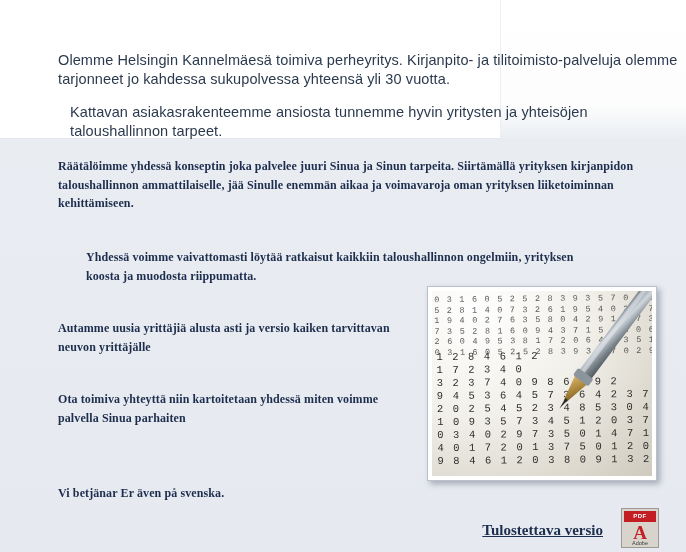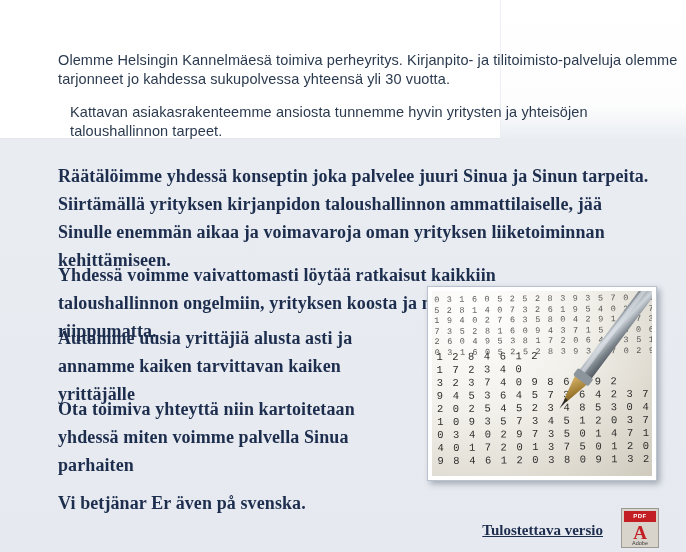--- a/index.html
+++ b/index.html
@@ -50,26 +50,26 @@
   #intro-1 { top: 36px; }
   #intro-2 { top: 88px; width: 600px; margin-left: 12px; }
 
   
   .body-par {
     position: absolute;
     left: 58px;
     color: #1d2d4d;
     font-family: "Liberation Serif", serif;
     font-weight: bold;
-    font-size: 18px;
+    font-size: 12px;
     line-height: 1.55;
     letter-spacing: .1px;
   }
   #par-1 { top: 145px; width: 600px; }
-  #par-2 { top: 244px; width: 520px; }
+  #par-2 { top: 236px; width: 520px; margin-left: 28px; }
   #par-3 { top: 307px; width: 360px; }
   #par-4 { top: 378px; width: 360px; }
   #par-5 { top: 472px; width: 360px; }
 
   
   #photo-wrap {
     position: absolute;
     left: 427px;
     top: 286px;
     width: 228px;
@@ -187,21 +187,21 @@
 <div id="page">
   <div id="top-wash"></div>
 
   <div class="content">
 
     <p class="intro" id="intro-1">Olemme Helsingin Kannelmäesä toimiva perheyritys. Kirjanpito- ja tilitoimisto-palveluja olemme tarjonneet jo kahdessa sukupolvessa yhteensä yli 30 vuotta.</p>
     <p class="intro" id="intro-2">Kattavan asiakasrakenteemme ansiosta tunnemme hyvin yritysten ja yhteisöjen taloushallinnon tarpeet.</p>
 
     <p class="body-par" id="par-1">Räätälöimme yhdessä konseptin joka palvelee juuri Sinua ja Sinun tarpeita. Siirtämällä yrityksen kirjanpidon taloushallinnon ammattilaiselle, jää Sinulle enemmän aikaa ja voimavaroja oman yrityksen liiketoiminnan kehittämiseen.</p>
     <p class="body-par" id="par-2">Yhdessä voimme vaivattomasti löytää ratkaisut kaikkiin taloushallinnon ongelmiin, yrityksen koosta ja muodosta riippumatta.</p>
-    <p class="body-par" id="par-3">Autamme uusia yrittäjiä alusta asti ja annamme kaiken tarvittavan kaiken yrittäjälle</p>
+    <p class="body-par" id="par-3">Autamme uusia yrittäjiä alusta asti ja versio kaiken tarvittavan neuvon yrittäjälle</p>
     <p class="body-par" id="par-4">Ota toimiva yhteyttä niin kartoitetaan yhdessä miten voimme palvella Sinua parhaiten</p>
     <p class="body-par" id="par-5">Vi betjänar Er även på svenska.</p>
 
     <div id="photo-wrap">
       <div id="photo">
         <div class="numgrid" id="num-small">0 3 1 6 0 5 2 5 2 8 3 9 3 5 7 0 2 9 1 4 5 0
 5 2 8 1 4 0 7 3 2 6 1 9 5 4 0 2 8 7 3 1 6 4
 1 9 4 0 2 7 6 3 5 8 0 4 2 9 1 5 7 3 6 8 2 0
 7 3 5 2 8 1 6 0 9 4 3 7 1 5 2 8 0 6 4 9 3 1
 2 6 0 4 9 5 3 8 1 7 2 0 6 4 9 3 5 1 8 7 2 4

